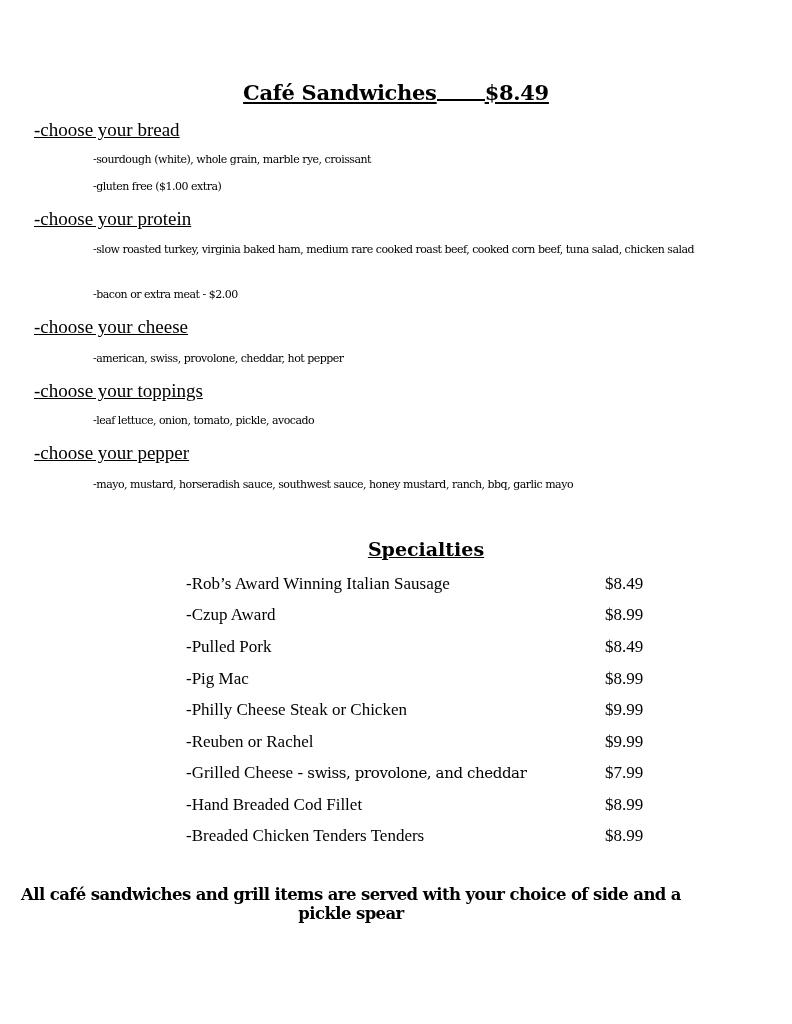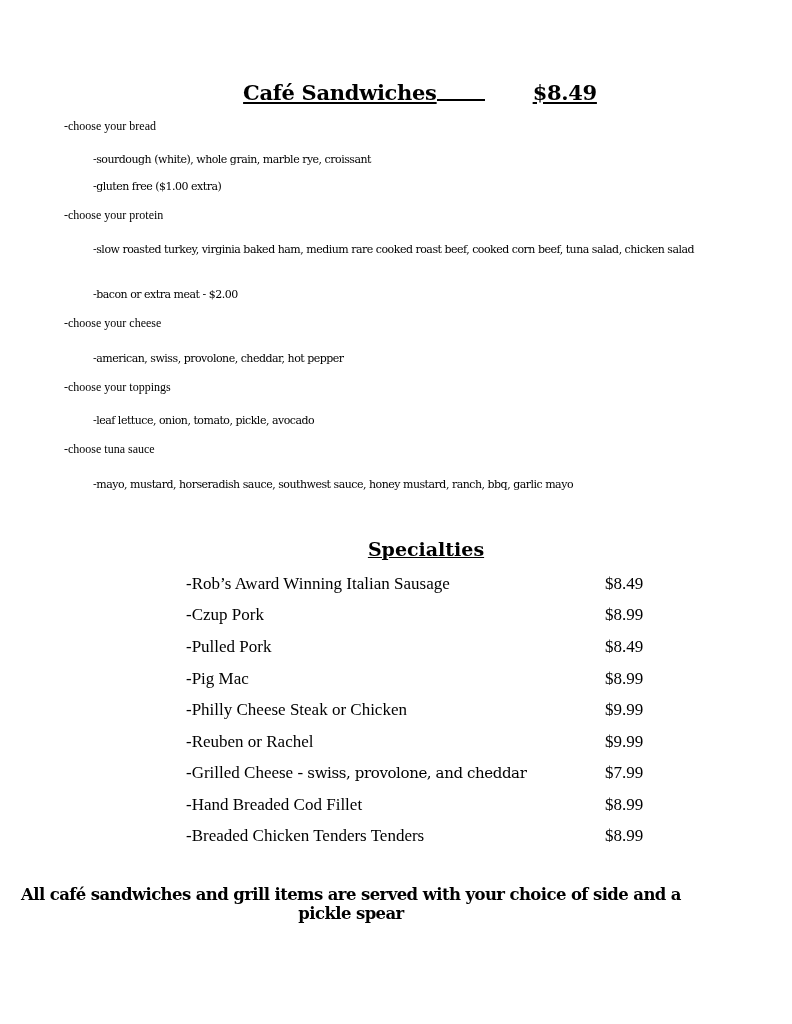--- a/index.html
+++ b/index.html
@@ -1,20 +1,20 @@
 <!DOCTYPE html>
 <html><head>
 <meta charset="utf-8">
 <style>
   html, body { margin: 0; padding: 0; background: #ffffff; }
   body { width: 792px; height: 1024px; position: relative; overflow: hidden; color: #000; font-family: "Liberation Serif", serif; }
   .title { position: absolute; top: 80px; left: 0; width: 792px; text-align: center; font-weight: bold; font-size: 21px; font-family: "DejaVu Serif", serif; letter-spacing: -0.3px; }
-  .title span { text-decoration: underline; margin-left: 48px; }
+  .title span { text-decoration: underline; }
   .title .gap { display: inline-block; width: 48px; border-bottom: 2px solid #000; height: 1px; vertical-align: baseline; margin: 0 0 -1px 0; }
-  .sec-head { position: absolute; left: 64px; font-size: 12px; }
+  .sec-head { position: absolute; left: 34px; font-size: 19px; text-decoration: underline; }
   .sec-item { position: absolute; left: 93px; font-size: 11px; font-family: "DejaVu Serif", serif; letter-spacing: -0.5px; width: 640px; line-height: 17px; }
   .spec-title { position: absolute; top: 538px; left: 0; width: 762px; text-align: center; font-weight: bold; font-size: 19px; font-family: "DejaVu Serif", serif; text-decoration: underline; padding-left: 45px; }
   .spec-row { position: absolute; left: 186px; width: 460px; font-size: 17px; }
   .spec-row .name { position: absolute; left: 0; text-align: right; }
   .spec-row .desc { font-size: 15px; font-family: "DejaVu Serif", serif; letter-spacing: -0.4px; }
   .spec-row .price { position: absolute; left: 419px; }
   .footer { position: absolute; top: 885px; left: 0; width: 702px; text-align: center; font-weight: bold; font-size: 16.5px; font-family: "DejaVu Serif", serif; letter-spacing: -0.6px; }
 </style>
 </head>
 <body>
@@ -30,31 +30,31 @@
 <div class="sec-head" style="top:208px">-choose your protein</div>
 <div class="sec-item" style="top:241px">-slow roasted turkey, virginia baked ham, medium rare cooked roast beef, cooked corn beef,  tuna salad, chicken salad</div>
 <div class="sec-item" style="top:286px">-bacon or extra meat - $2.00</div>
 
 <div class="sec-head" style="top:316px">-choose your cheese</div>
 <div class="sec-item" style="top:350px">-american, swiss, provolone, cheddar, hot pepper</div>
 
 <div class="sec-head" style="top:380px">-choose your toppings</div>
 <div class="sec-item" style="top:412px">-leaf lettuce, onion, tomato, pickle, avocado</div>
 
-<div class="sec-head" style="top:442px">-choose tuna sauce</div>
+<div class="sec-head" style="top:442px">-choose your pepper</div>
 <div class="sec-item" style="top:476px">-mayo, mustard, horseradish sauce, southwest sauce, honey mustard, ranch, bbq, garlic mayo</div>
 
 <div class="spec-title">Specialties</div>
 
 <div class="spec-row" style="top:574px">
   <span class="name"><span>-Rob’s Award Winning Italian Sausage</span><span class="desc"></span></span>
   <span class="price">$8.49</span>
 </div>
 <div class="spec-row" style="top:605px">
-  <span class="name"><span>-Czup Pork</span><span class="desc"></span></span>
+  <span class="name"><span>-Czup Award</span><span class="desc"></span></span>
   <span class="price">$8.99</span>
 </div>
 <div class="spec-row" style="top:637px">
   <span class="name"><span>-Pulled Pork</span><span class="desc"></span></span>
   <span class="price">$8.49</span>
 </div>
 <div class="spec-row" style="top:669px">
   <span class="name"><span>-Pig Mac</span><span class="desc"></span></span>
   <span class="price">$8.99</span>
 </div>

